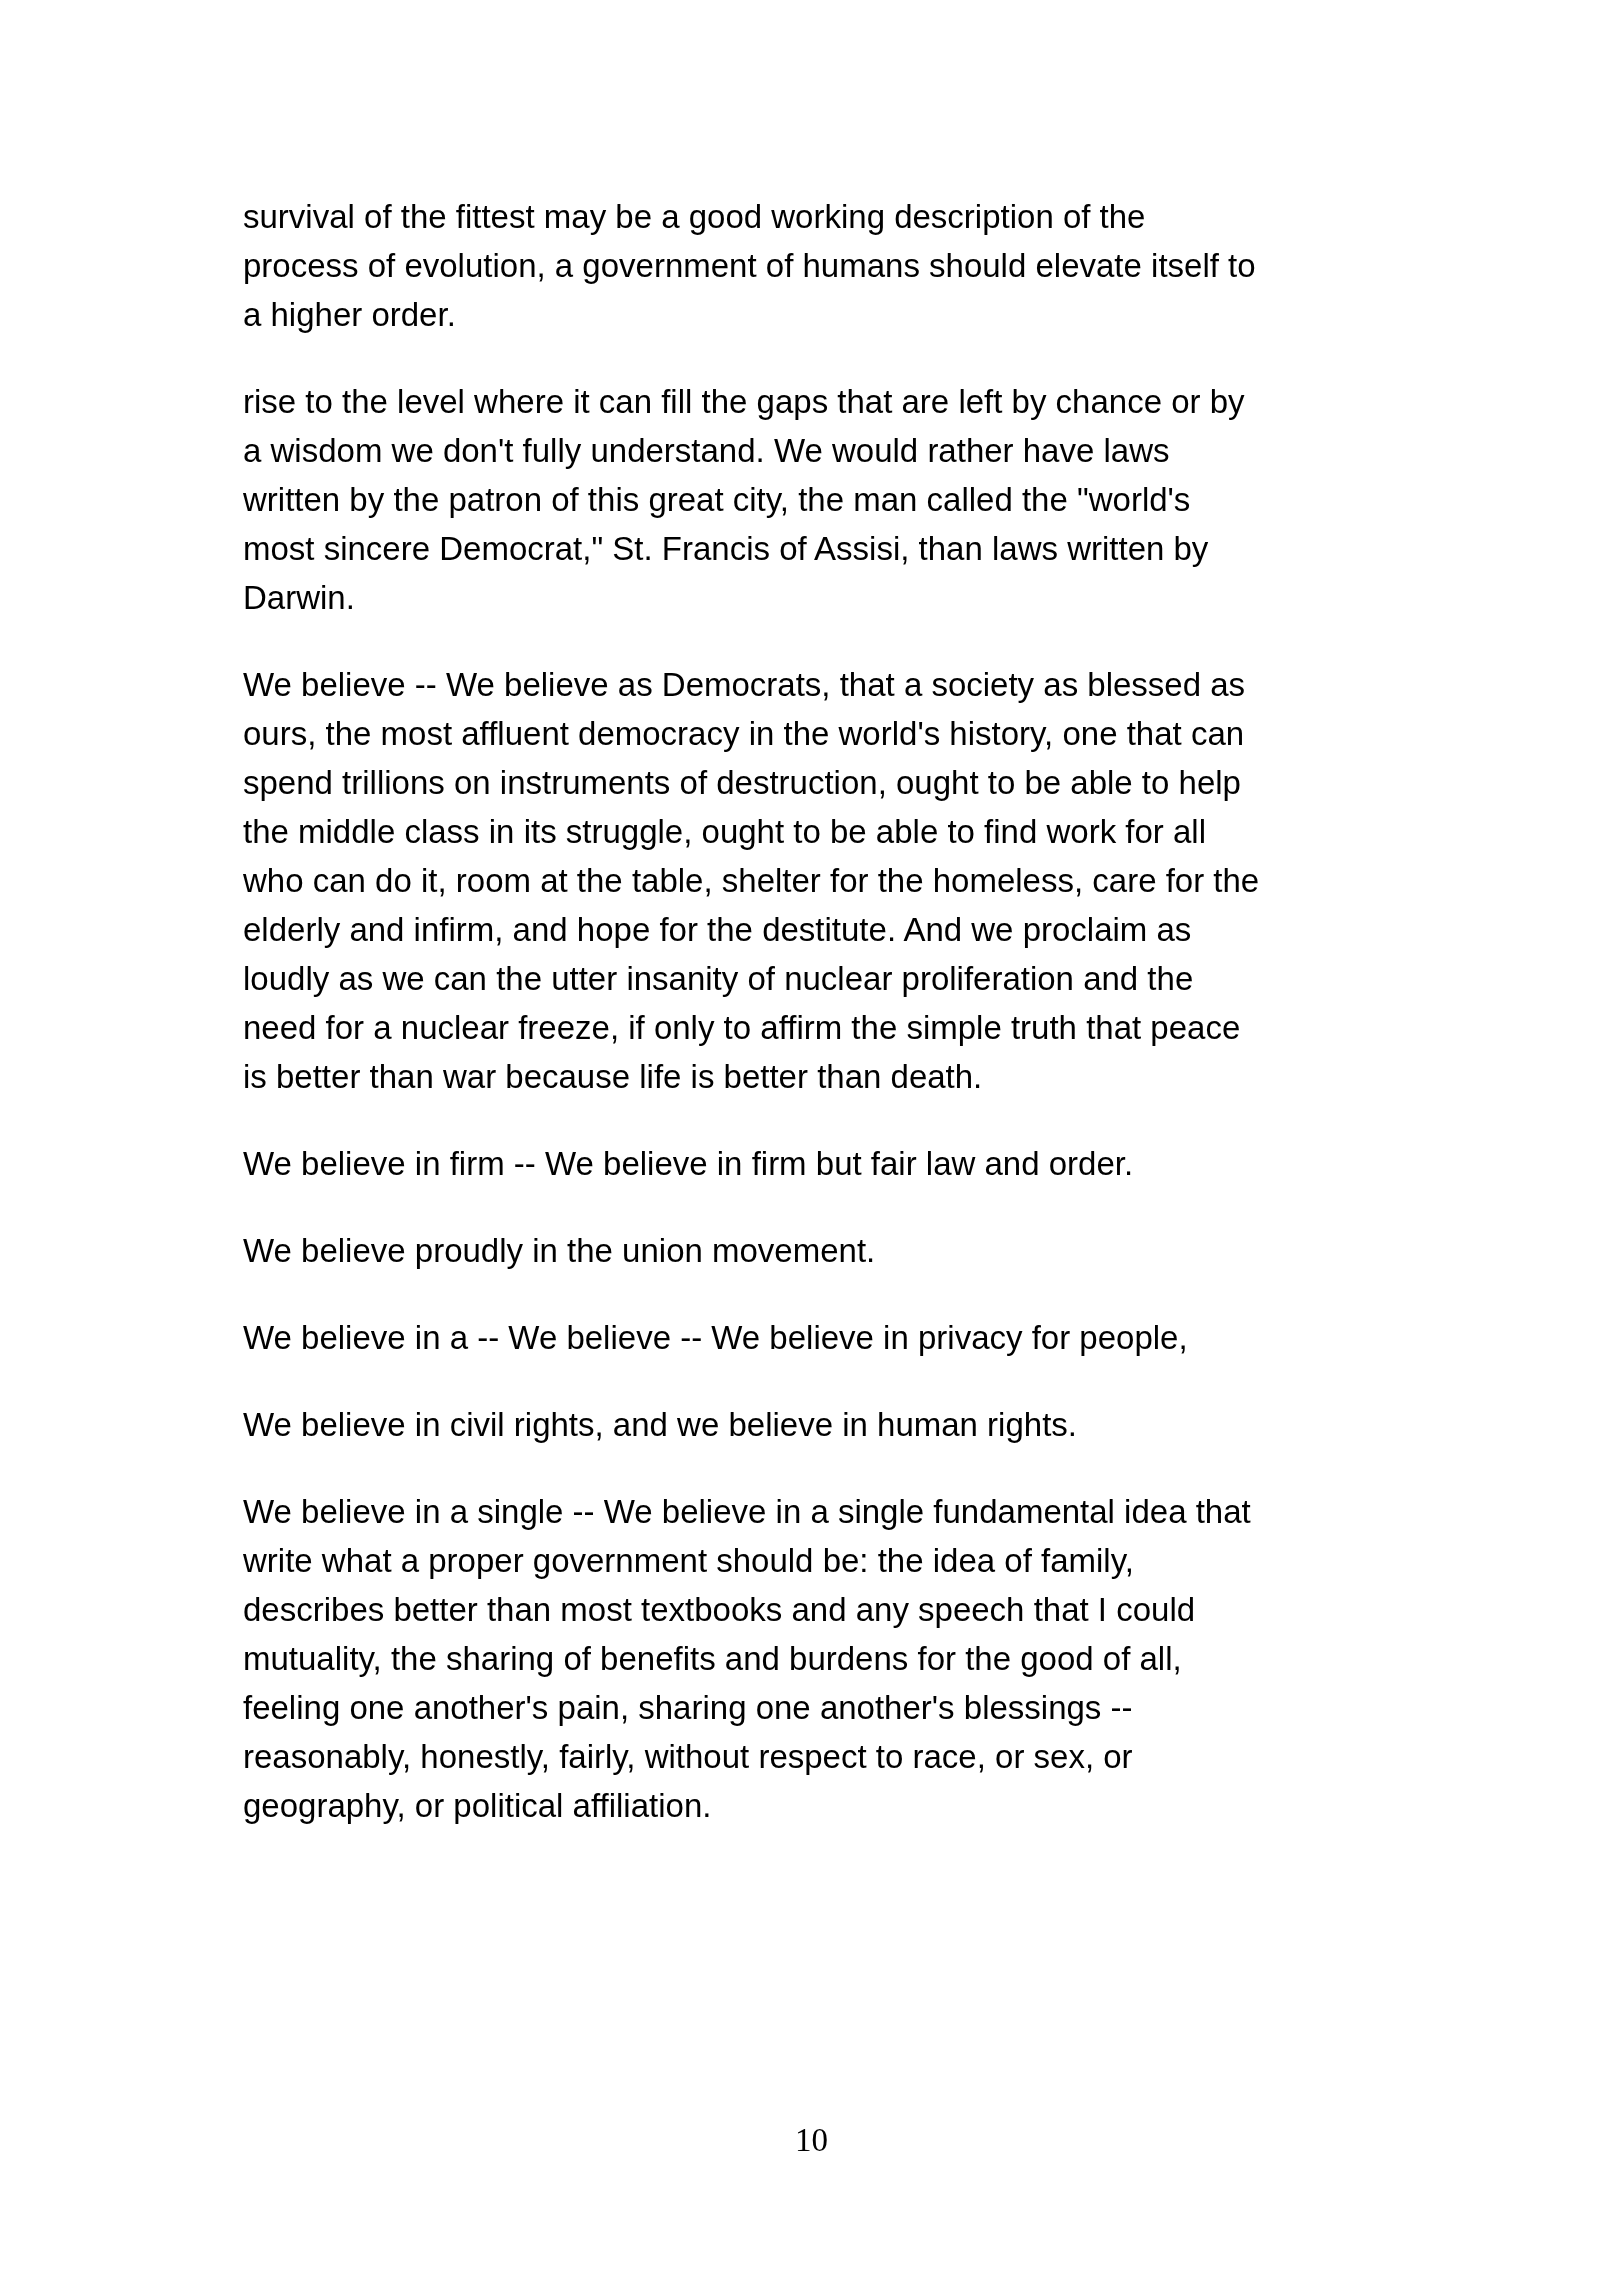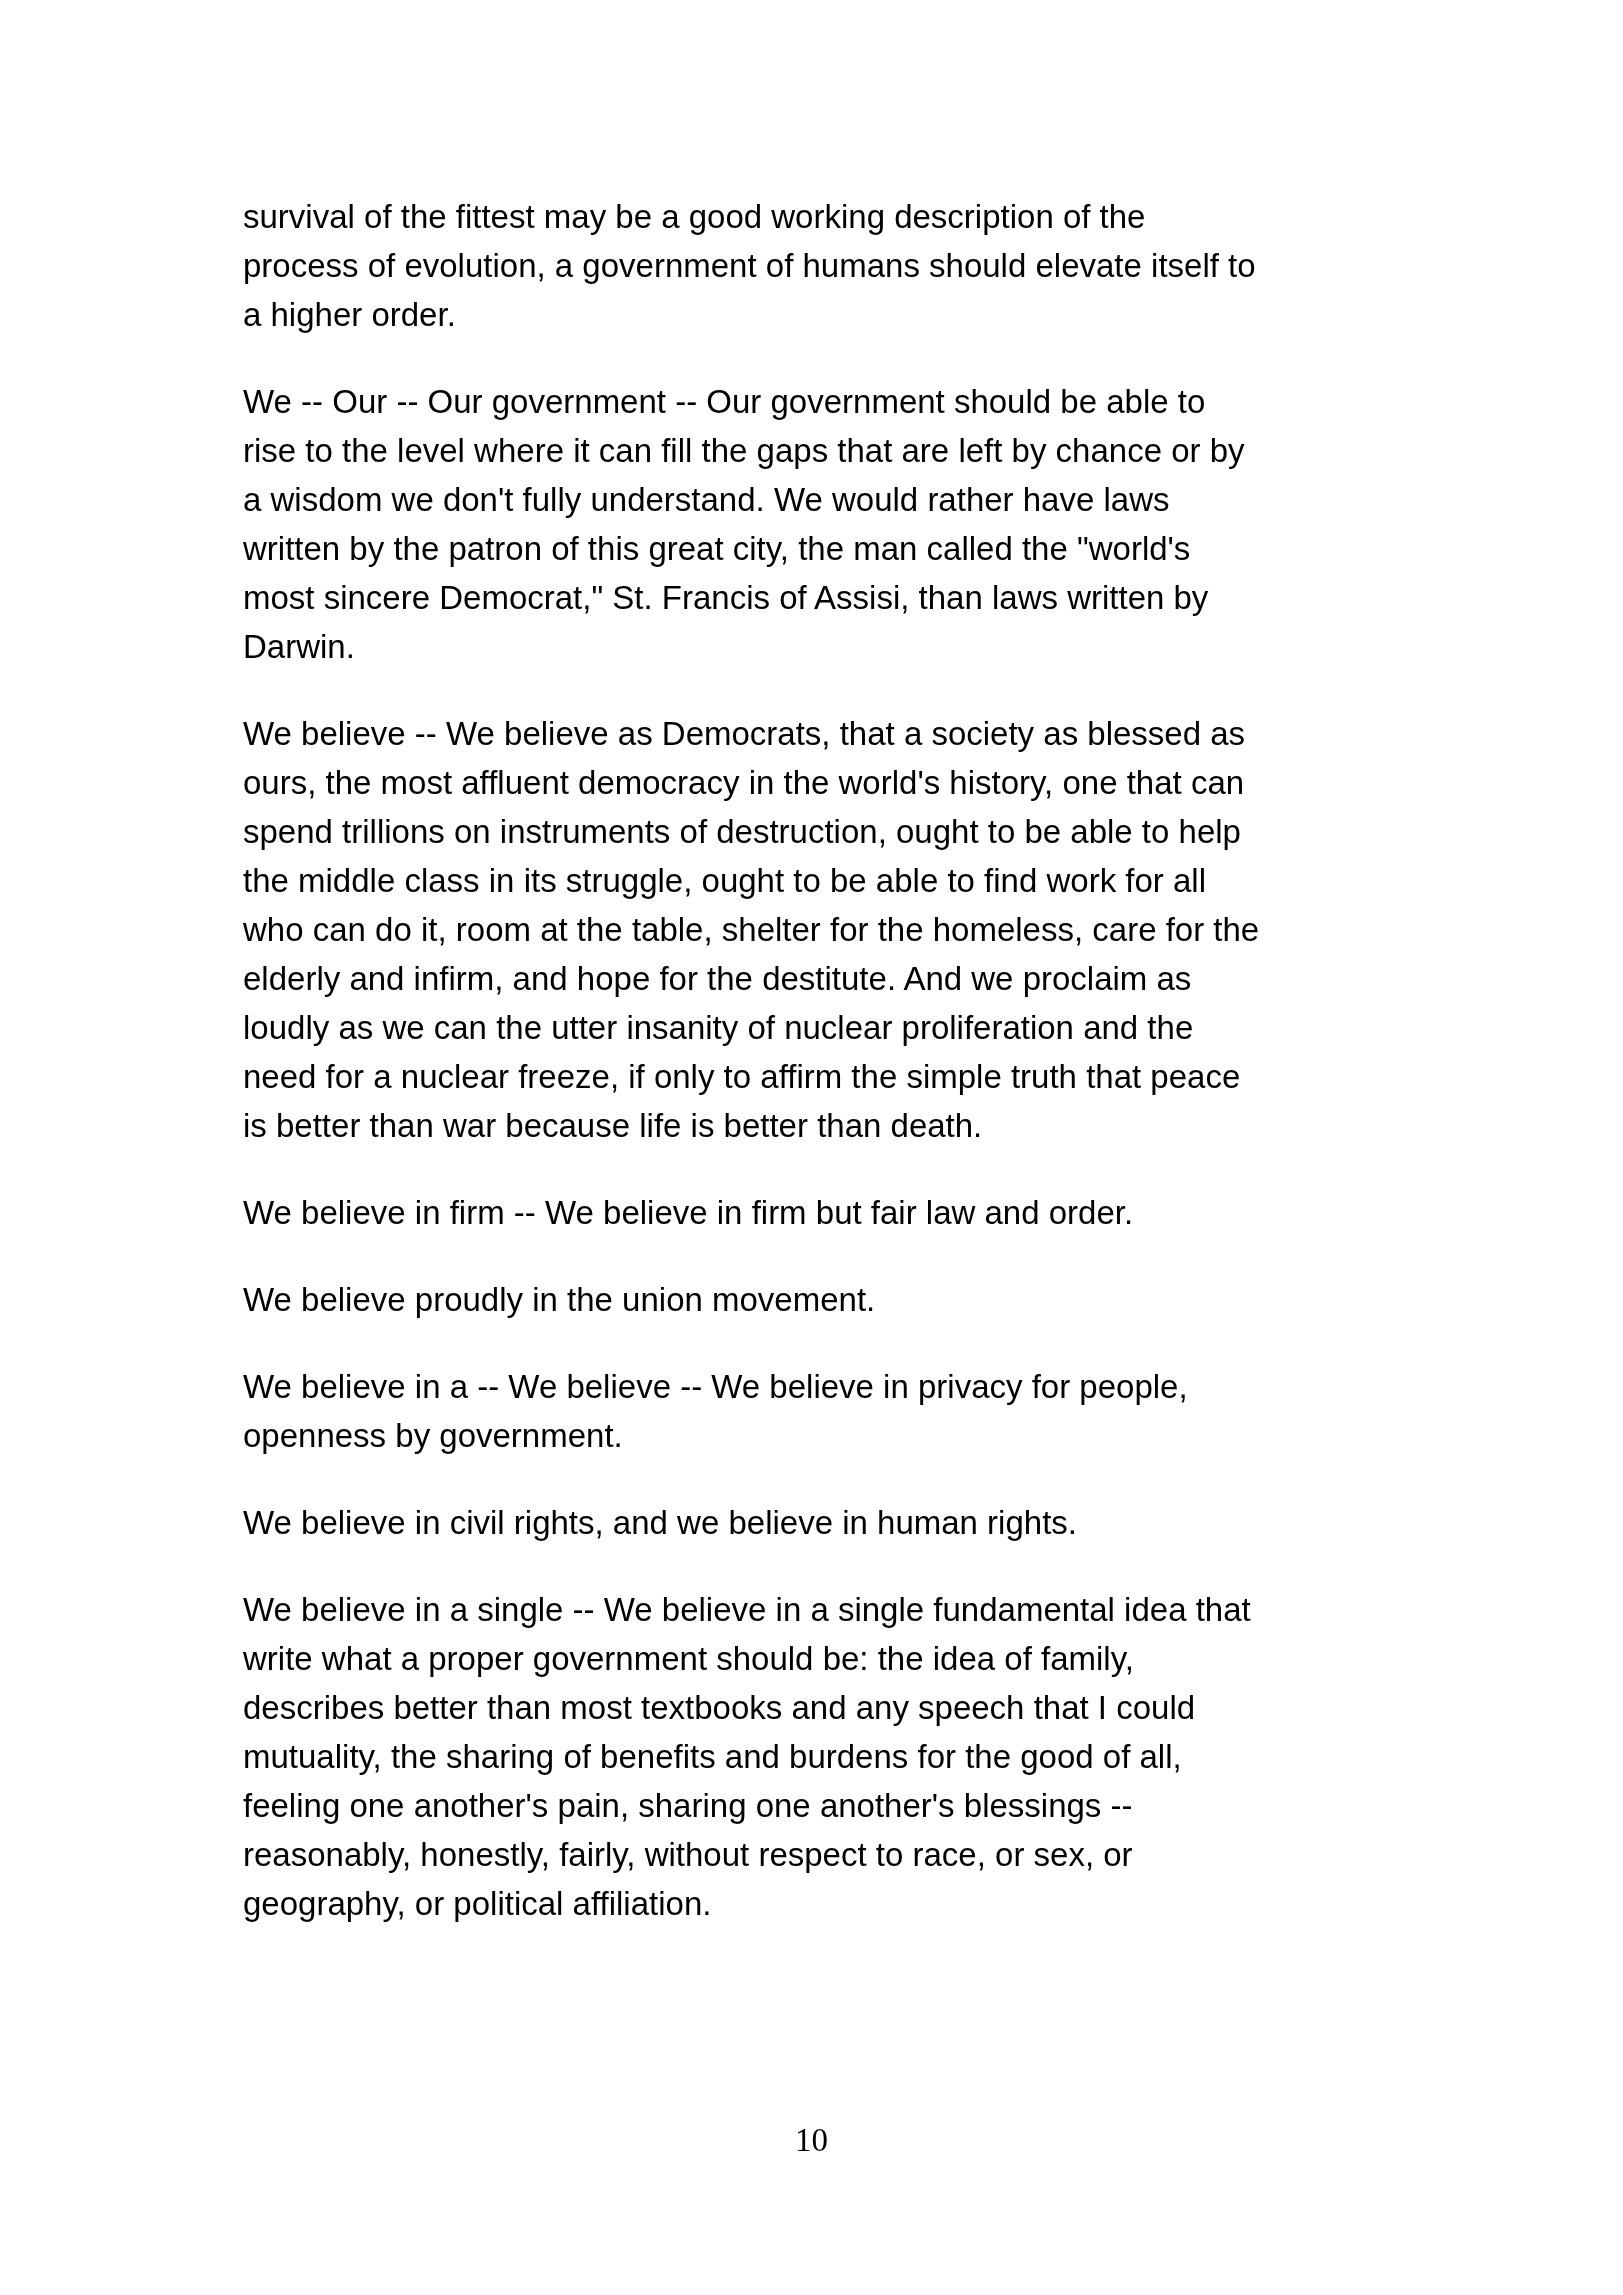--- a/index.html
+++ b/index.html
@@ -53,21 +53,20 @@
 <body>
 
 <div class="page">
   <div class="doc-text">
       <div class="paragraph">
         <div class="line">survival of the fittest may be a good working description of the</div>
         <div class="line">process of evolution, a government of humans should elevate itself to</div>
         <div class="line">a higher order.</div>
       </div>
       <div class="paragraph">
-        <div class="line">We -- Our -- Our government -- Our government should be able to</div>
         <div class="line">rise to the level where it can fill the gaps that are left by chance or by</div>
         <div class="line">a wisdom we don't fully understand. We would rather have laws</div>
         <div class="line">written by the patron of this great city, the man called the "world's</div>
         <div class="line">most sincere Democrat," St. Francis of Assisi, than laws written by</div>
         <div class="line">Darwin.</div>
       </div>
       <div class="paragraph">
         <div class="line">We believe -- We believe as Democrats, that a society as blessed as</div>
         <div class="line">ours, the most affluent democracy in the world's history, one that can</div>
         <div class="line">spend trillions on instruments of destruction, ought to be able to help</div>
@@ -79,21 +78,20 @@
         <div class="line">is better than war because life is better than death.</div>
       </div>
       <div class="paragraph">
         <div class="line">We believe in firm -- We believe in firm but fair law and order.</div>
       </div>
       <div class="paragraph">
         <div class="line">We believe proudly in the union movement.</div>
       </div>
       <div class="paragraph">
         <div class="line">We believe in a -- We believe -- We believe in privacy for people,</div>
-        <div class="line">openness by government.</div>
       </div>
       <div class="paragraph">
         <div class="line">We believe in civil rights, and we believe in human rights.</div>
       </div>
       <div class="paragraph">
         <div class="line">We believe in a single -- We believe in a single fundamental idea that</div>
         <div class="line">write what a proper government should be: the idea of family,</div>
         <div class="line">describes better than most textbooks and any speech that I could</div>
         <div class="line">mutuality, the sharing of benefits and burdens for the good of all,</div>
         <div class="line">feeling one another's pain, sharing one another's blessings --</div>

